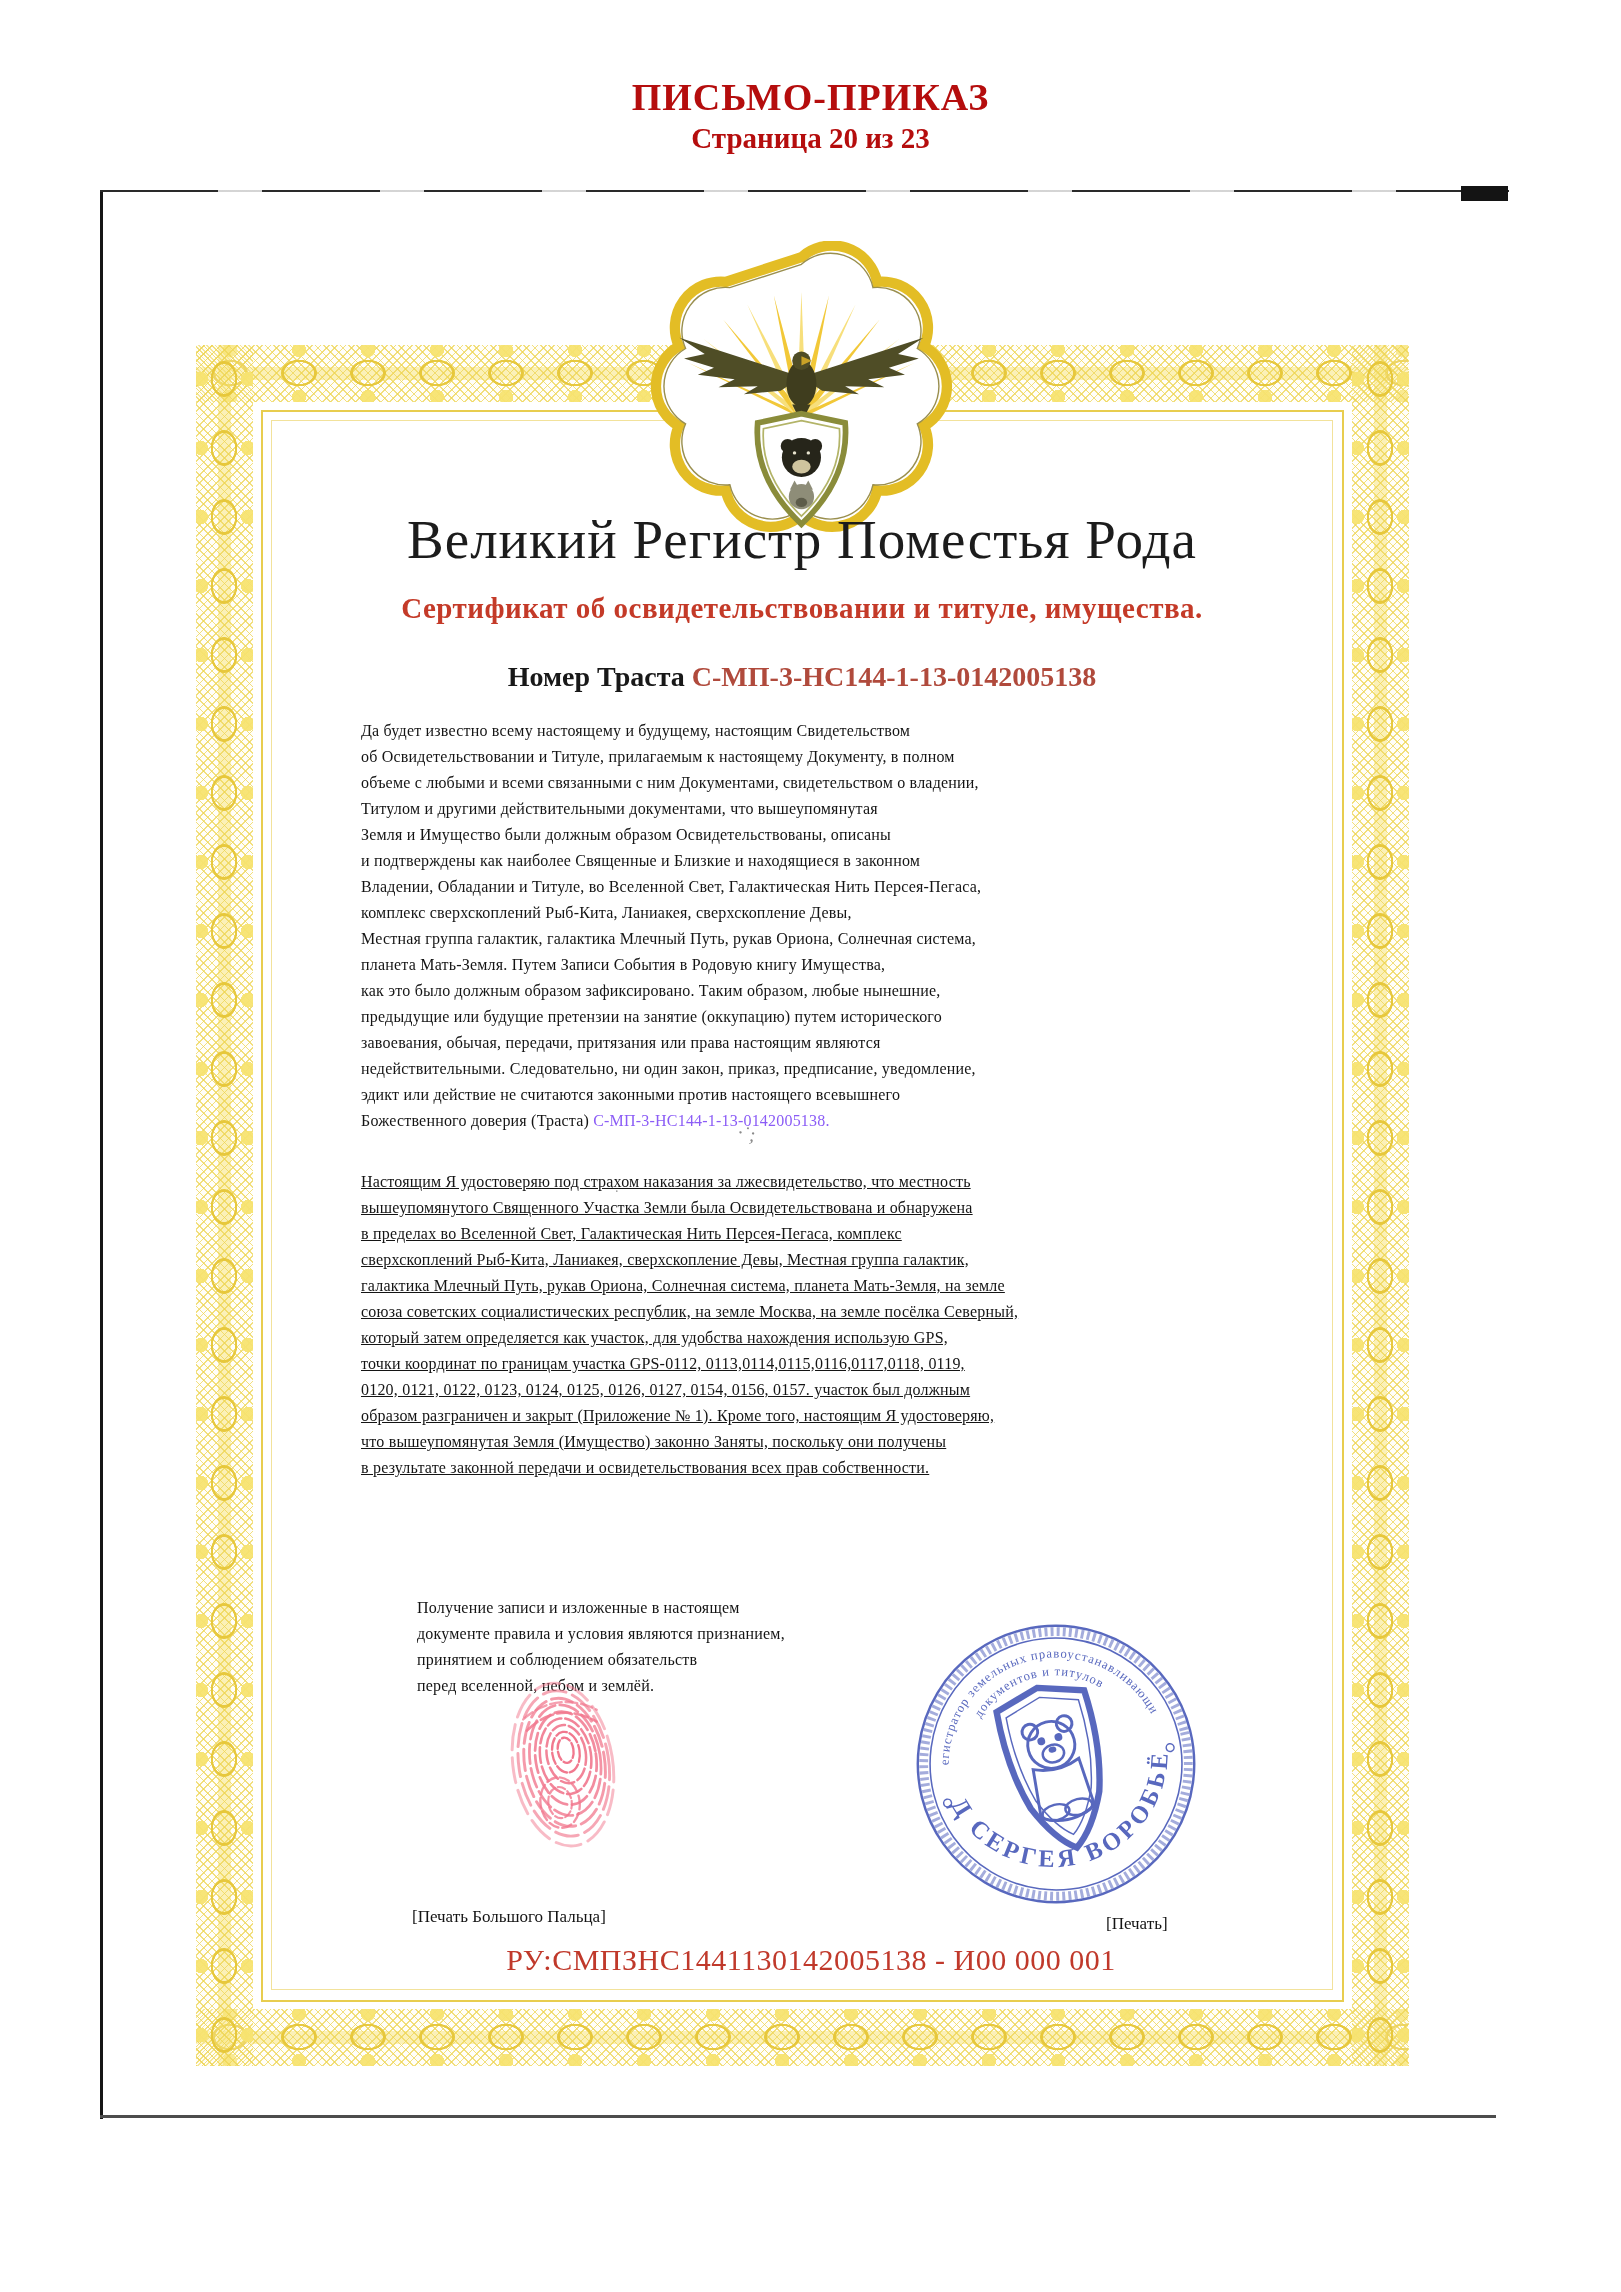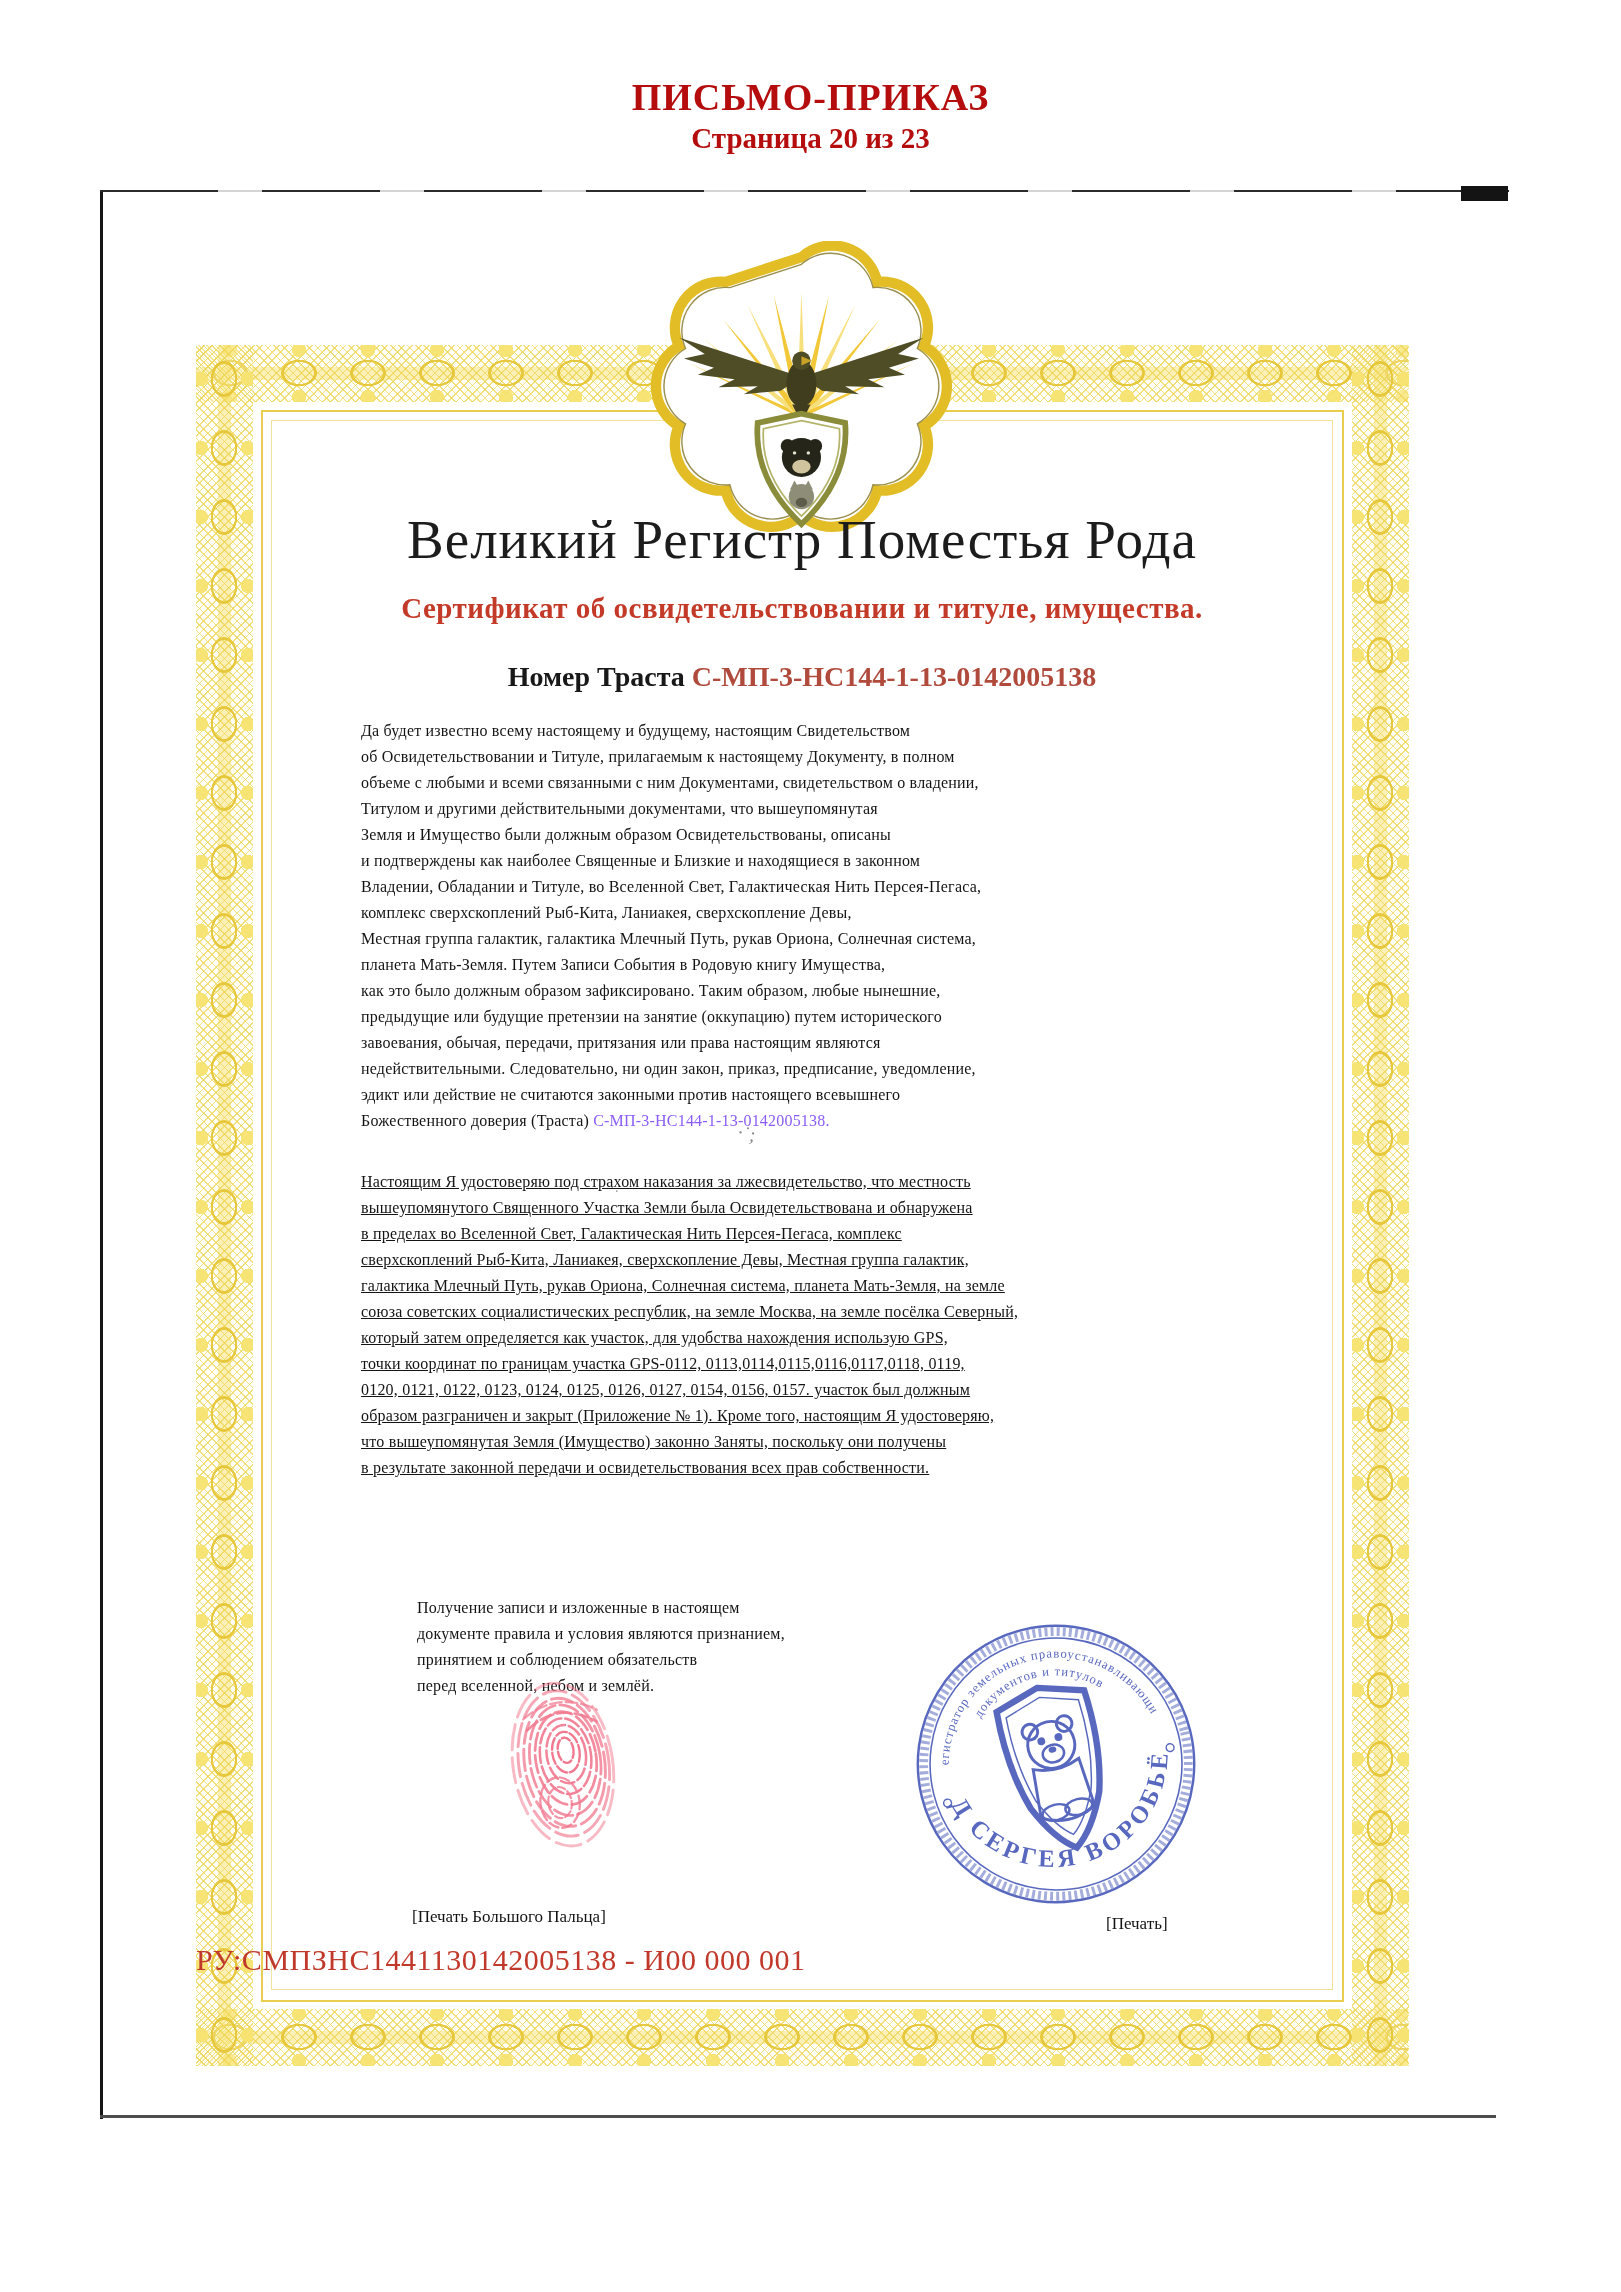--- a/index.html
+++ b/index.html
@@ -49,21 +49,21 @@
   .trust-line{top:661px;font-size:28px;color:#181818;font-weight:bold;}
   .trust-line .num{color:#b04a3c;}
   .para{font-size:16px;line-height:26px;color:#141414;letter-spacing:0.2px;}
   .para1{left:361px;top:718px;width:970px;}
   .para1-last .red{color:#8b5cf6;}
   .para2{left:361px;top:1169px;width:980px;text-decoration:underline;}
   .para3{left:369px;top:1595px;width:686px;margin-left:48px;}
   .seal-label{font-size:17px;color:#141414;}
   .label-thumb{left:412px;top:1907px;}
   .label-seal{left:1106px;top:1914px;}
-  .footer-code{left:196px;top:1943px;width:1212px;text-align:left;
+  .footer-code{left:205px;top:1943px;width:1212px;text-align:center;
                font-size:30px;color:#c0392b;letter-spacing:0.5px;}
   .speck{color:#8a8a8a;font-size:19.6px;}
   .speck1{left:737px;top:1123px;transform:rotate(12deg);}
   .speck2{left:610px;top:1184px;font-size:13.7px;color:#9c9c9c;}
   
   .fingerprint-box{left:503px;top:1666px;width:127px;height:192px;}
   .seal-box{left:909px;top:1609px;width:296px;height:306px;}
 </style>
 </head>
 <body>

